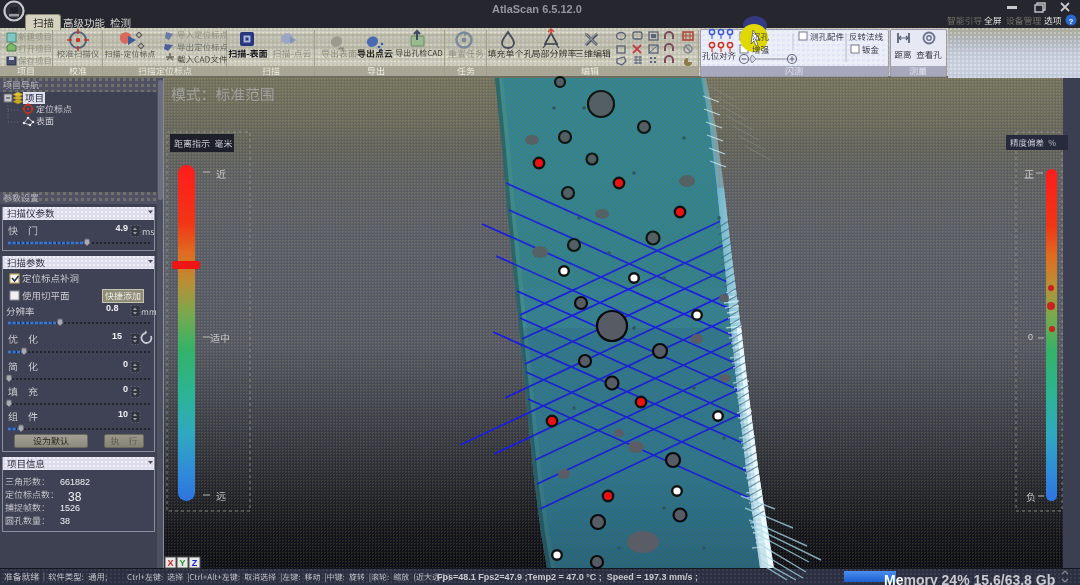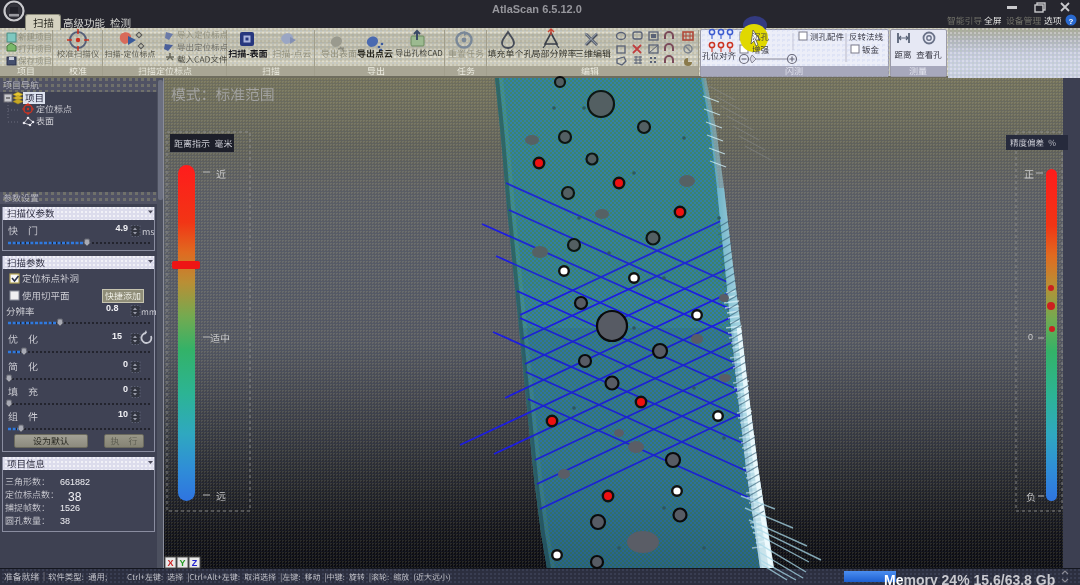--- a/index.html
+++ b/index.html
@@ -62,20 +62,21 @@
 <div class="ab" style="left:106px;top:384px;width:22px;text-align:right;font-size:9px;font-weight:bold;color:#f0f0f4">0</div>
 <div class="ab" style="left:106px;top:409px;width:22px;text-align:right;font-size:9px;font-weight:bold;color:#f0f0f4">10</div>
 <div class="ab" style="left:102px;top:289px;width:42px;height:14px;background:#8f8d78;border:1px solid #c6c4b0"></div>
 <div class="ab" style="left:14px;top:434px;width:74px;height:14px;background:linear-gradient(180deg,#a3a196,#8c8a7d);border:1px solid #6b6a5e;border-radius:2px"></div>
 <div class="ab" style="left:104px;top:434px;width:40px;height:14px;background:linear-gradient(180deg,#999788,#858374);border:1px solid #6b6a5e;border-radius:2px"></div>
 <div class="ab" style="left:60px;top:477px;font-size:9px;color:#f0f0f4">661882</div>
 <div class="ab" style="left:68px;top:490px;font-size:12px;color:#f0f0f4">38</div>
 <div class="ab" style="left:60px;top:503px;font-size:9px;color:#f0f0f4">1526</div>
 <div class="ab" style="left:60px;top:516px;font-size:9px;color:#f0f0f4">38</div>
 <div class="ab" style="left:1028px;top:332px;font-size:9px;color:#d0d0d0">0</div>
+<div class="ab" style="left:437px;top:572px;font-size:9px;font-weight:bold;color:#c9c9cf;white-space:nowrap">Fps=48.1 Fps2=47.9 ;Temp2 = 47.0 °C ;&nbsp;&nbsp;Speed = 197.3 mm/s ;</div>
 <div class="ab" style="left:884px;top:572px;font-size:14px;font-weight:bold;white-space:nowrap"><span style="color:#fff">Me</span><span style="color:#c9c9cf">mory 24% 15.6/63.8 Gb</span></div>
 <svg class="ab" style="left:0;top:0;z-index:5" width="1080" height="585" viewBox="0 0 1080 585">
 <circle cx="14" cy="11" r="9.5" fill="none" stroke="#c9c9cd" stroke-width="2.2"></circle>
       <circle cx="14" cy="11" r="7.5" fill="#33333b"></circle>
       <rect x="10" y="7" width="8" height="6" fill="#22222a"></rect>
       <rect x="9" y="14" width="10" height="2.5" fill="#9a9aa0"></rect>
 <rect x="1007" y="6" width="10" height="3" fill="#c9c9cc"></rect>
 <rect x="1037" y="3" width="8" height="7" fill="none" stroke="#c9c9cc" stroke-width="1.4"></rect>
       <rect x="1035" y="5" width="8" height="7" fill="#26262e" stroke="#c9c9cc" stroke-width="1.4"></rect>
 <path d="M1061 3l8 8M1069 3l-8 8" stroke="#c9c9cc" stroke-width="1.8"></path>

